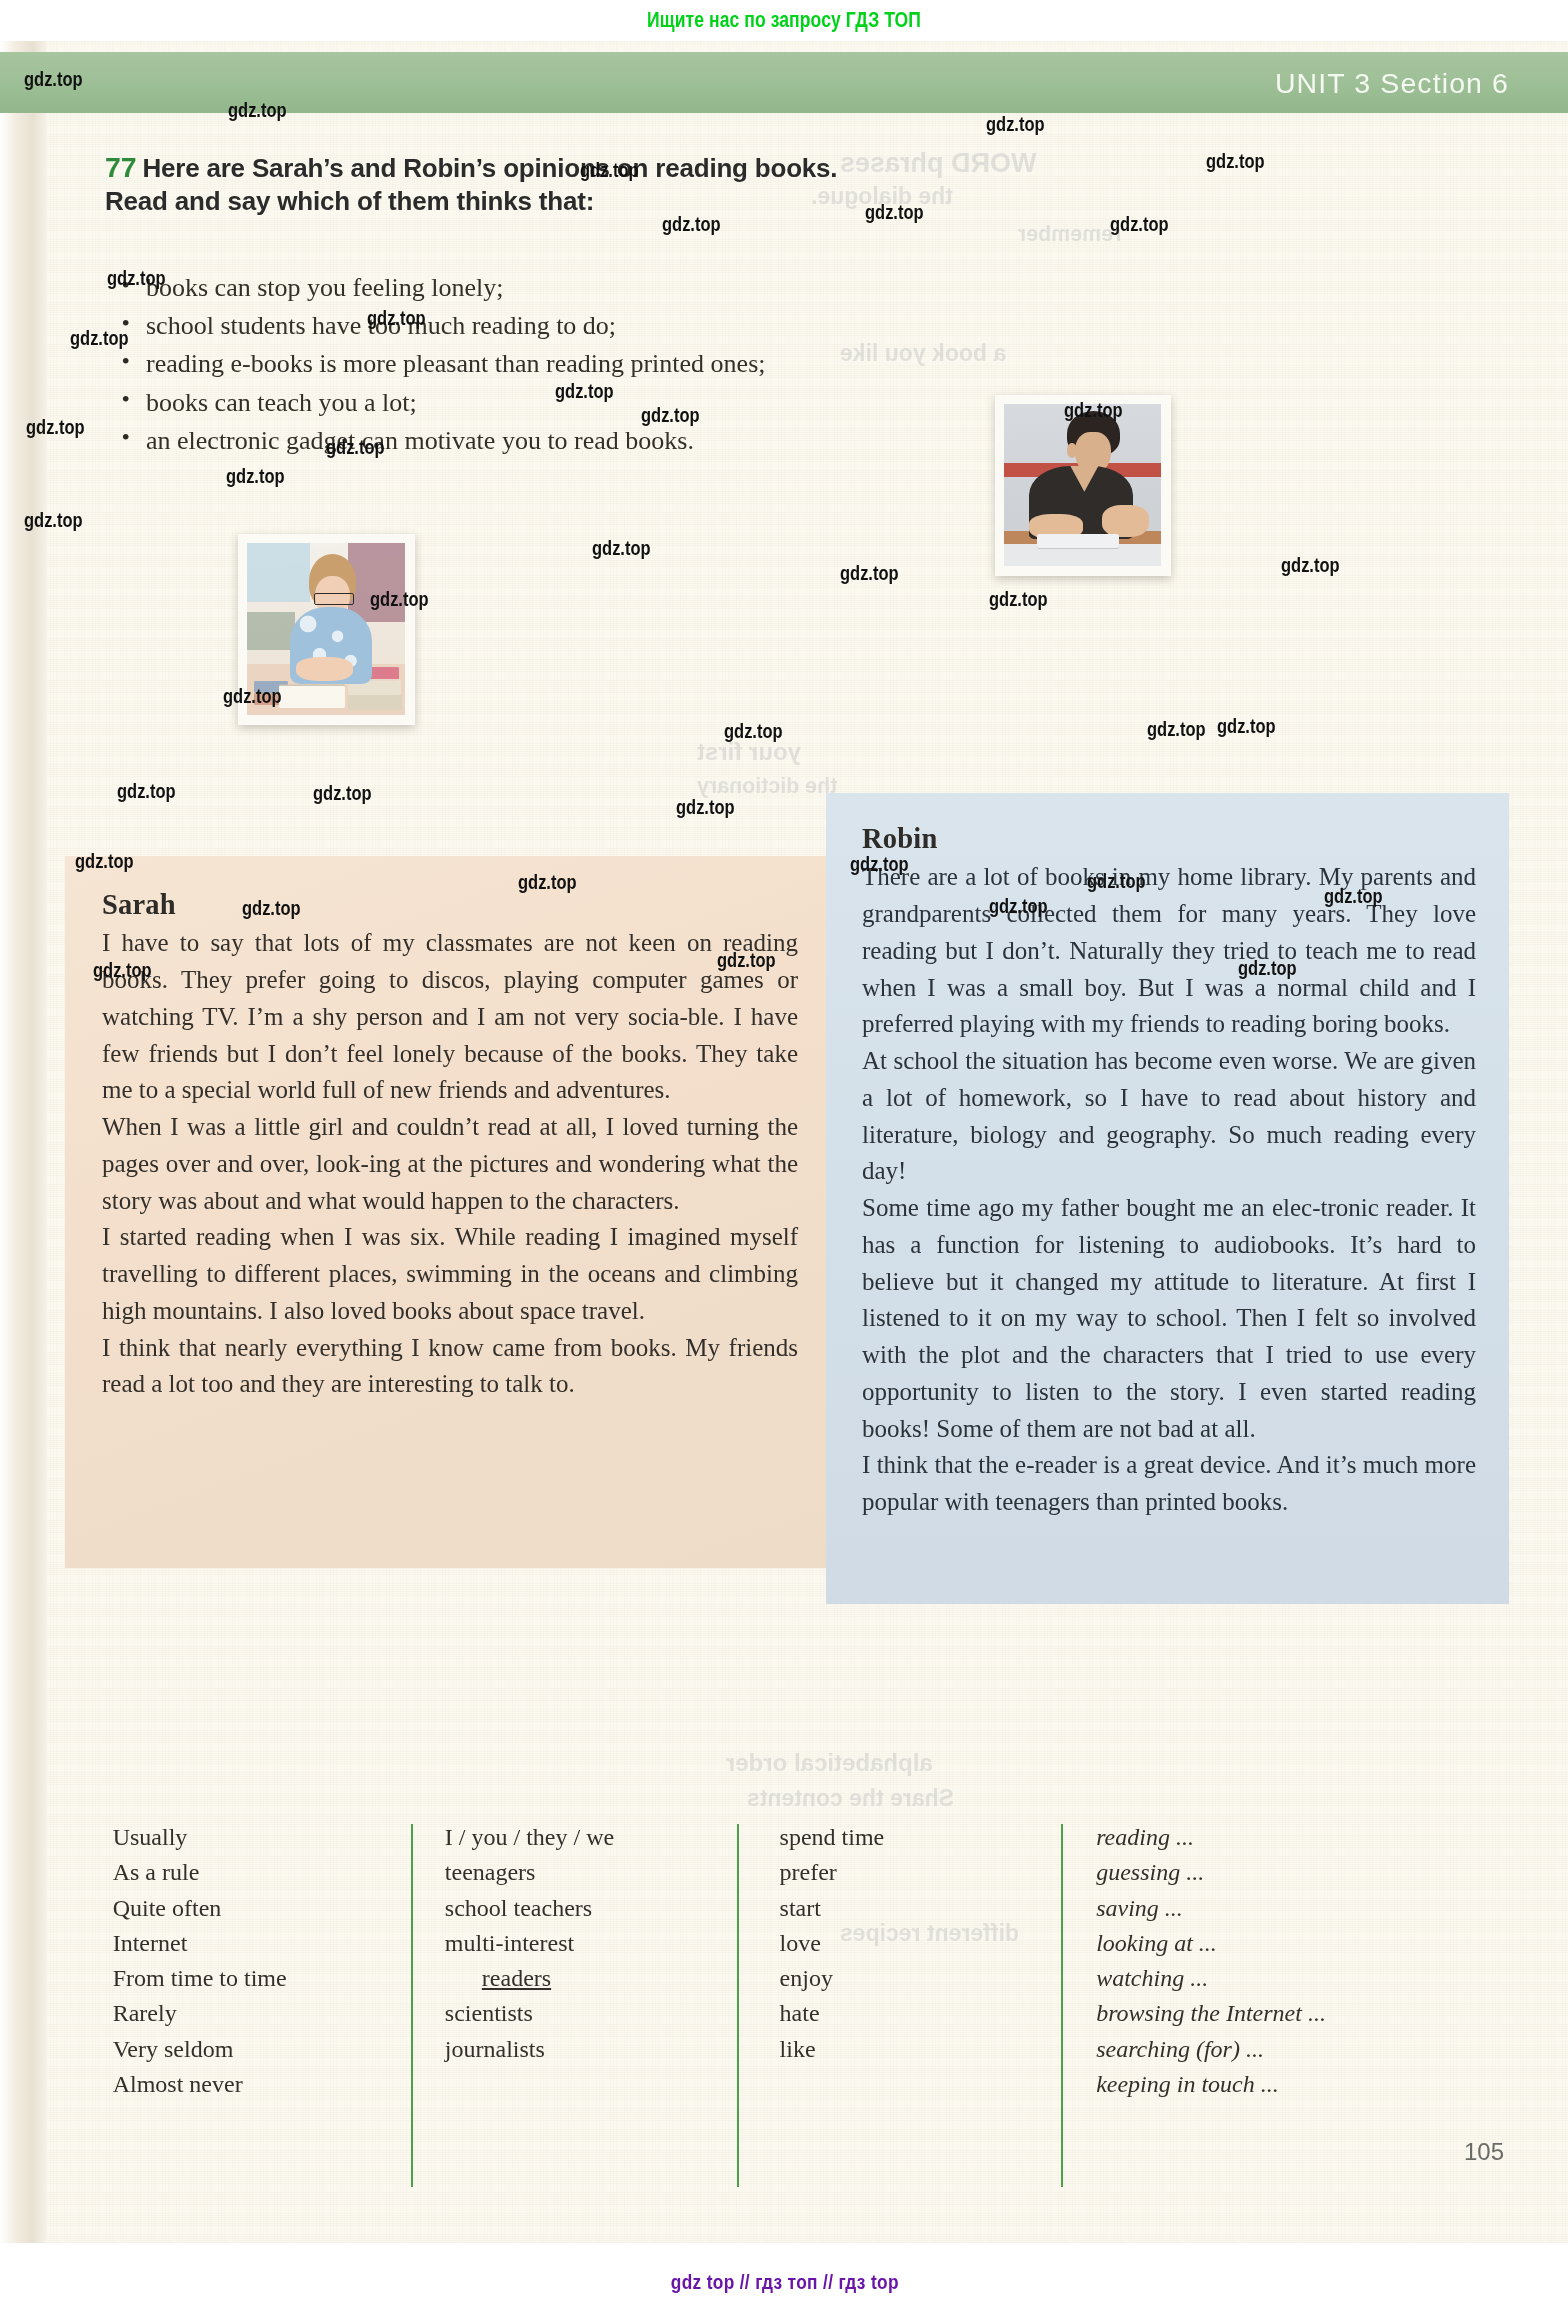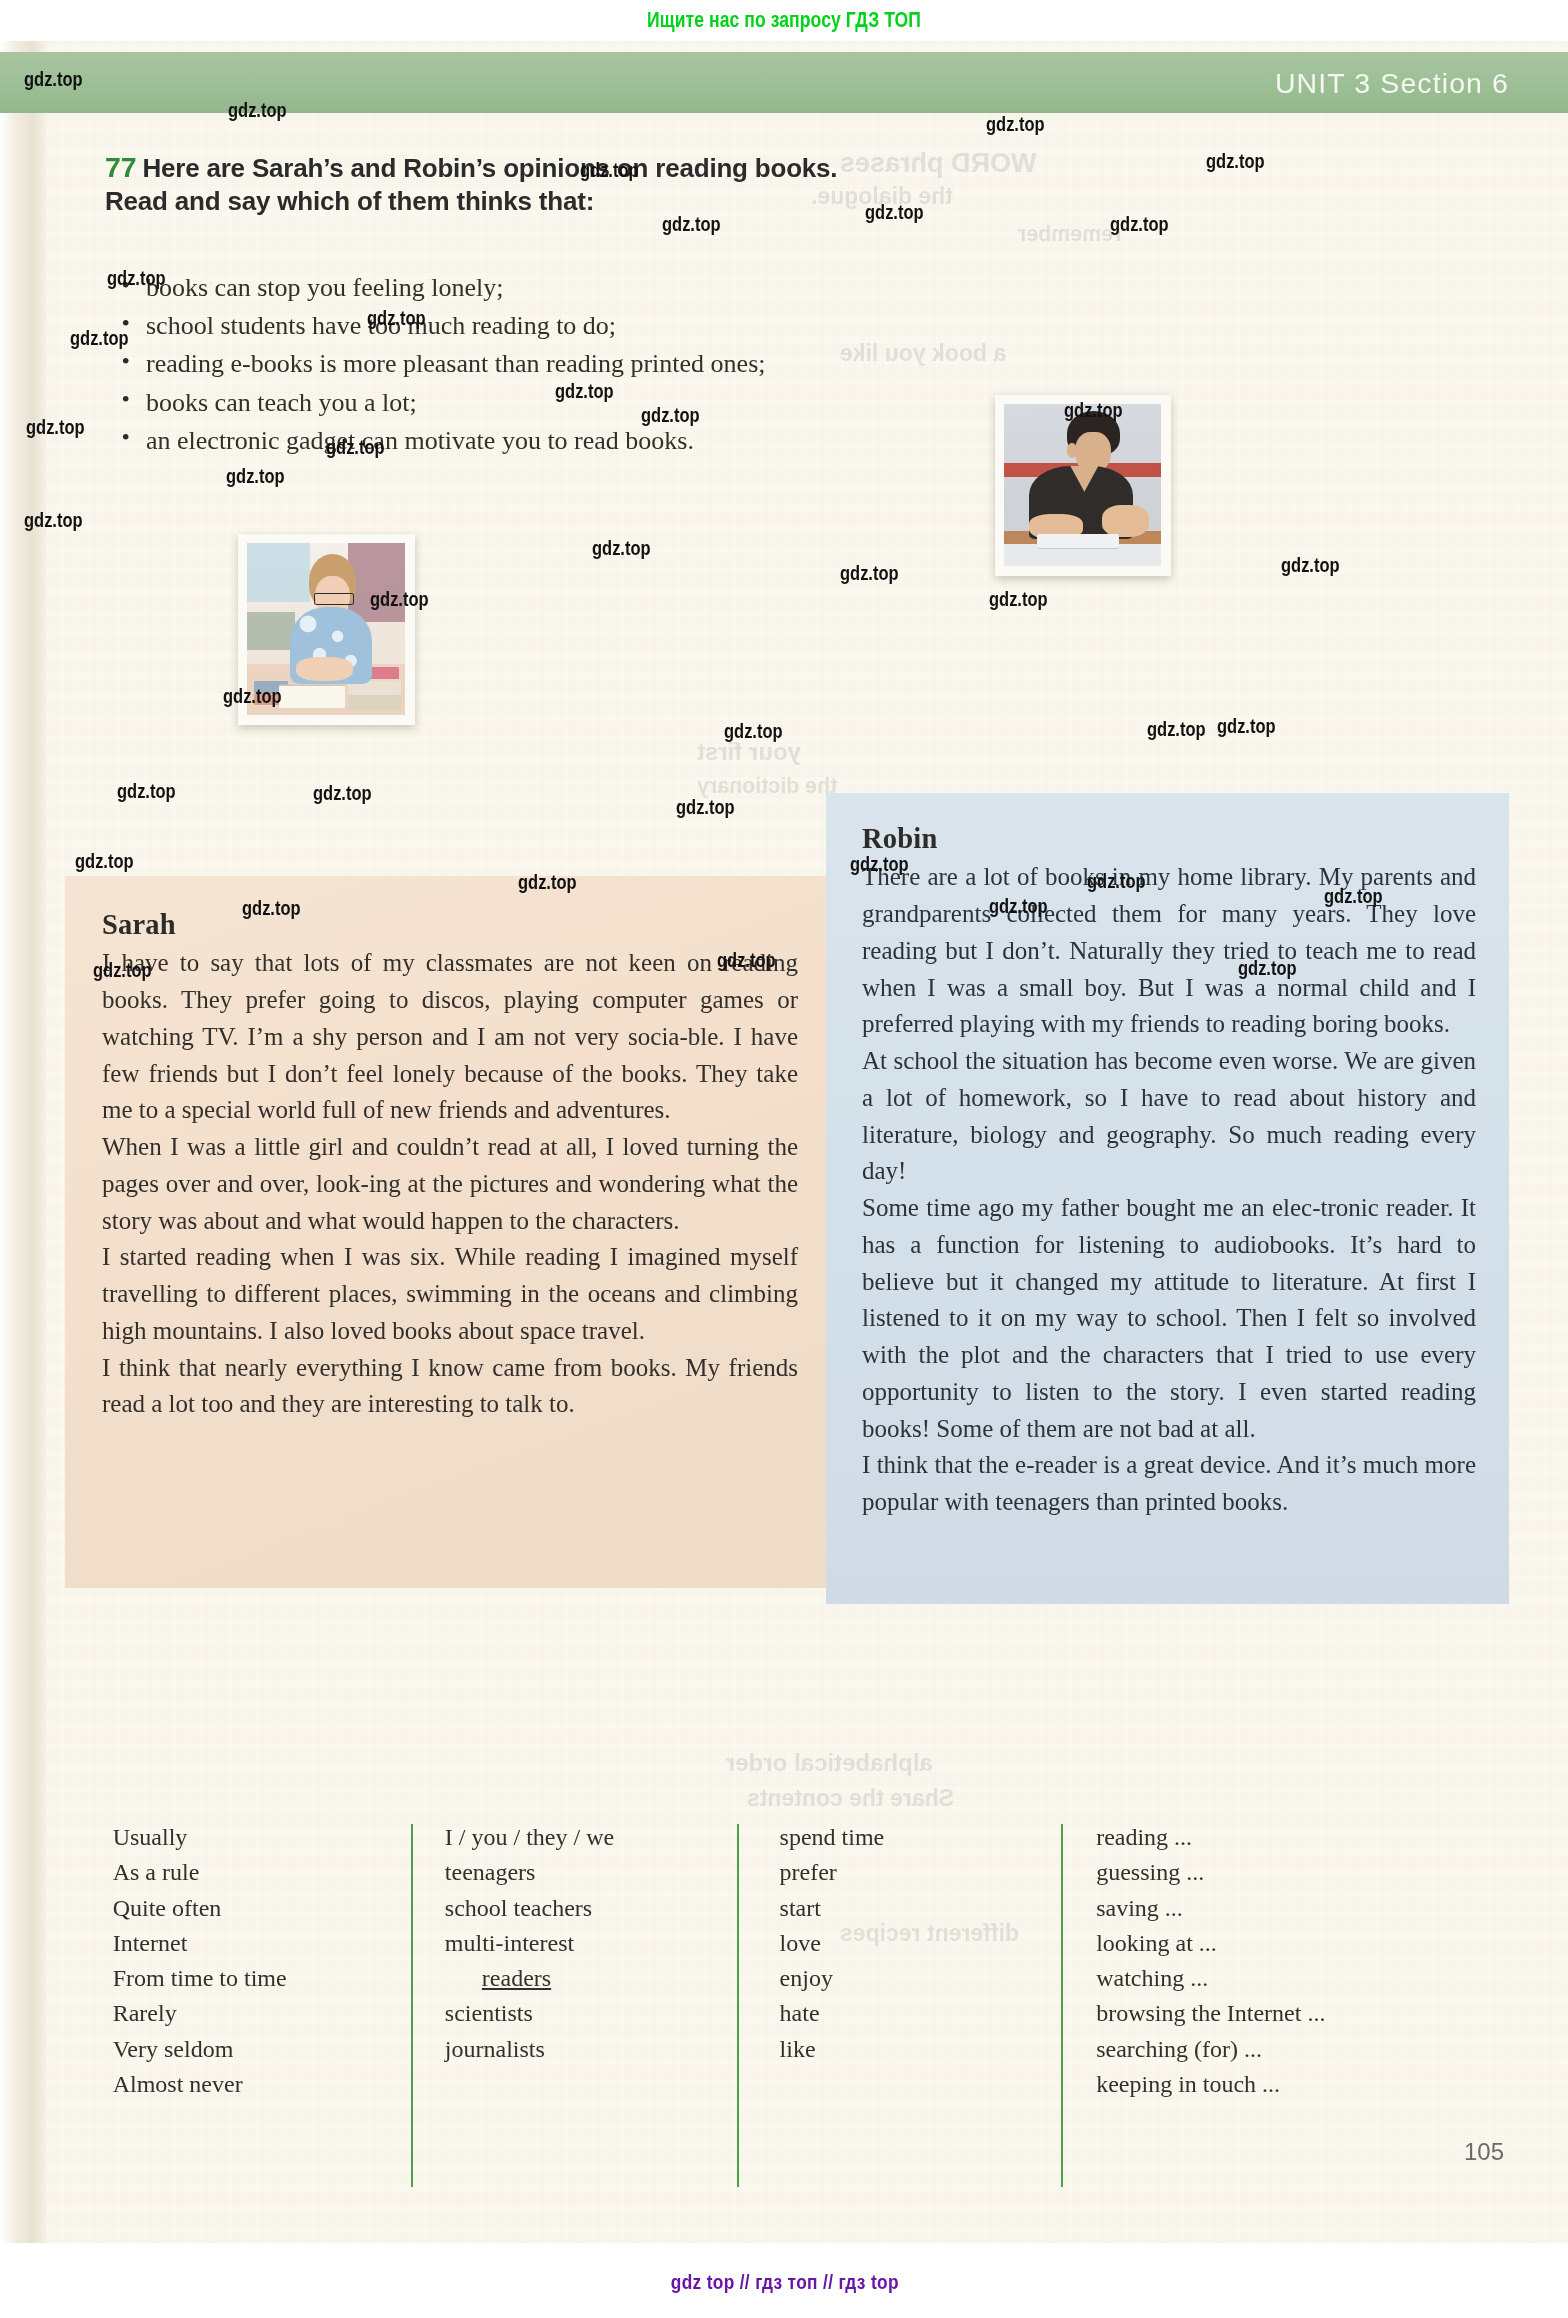--- a/index.html
+++ b/index.html
@@ -210,21 +210,20 @@
   .panel {
     position: absolute;
     z-index: 10;
     box-sizing: border-box;
   }
   #panel-sarah {
     left: 65px; top: 815px;
     width: 767px; height: 712px;
     background: linear-gradient(160deg,#f6e5d4 0%, #f3dfcb 40%, #eedcc8 100%);
     padding: 33px 34px 0 37px;
-    margin-top: 20px;
   }
   #panel-robin {
     left: 826px; top: 715px;
     width: 683px; height: 811px;
     background: linear-gradient(180deg,#d9e4ec 0%, #d4e0e9 50%, #d0dbe5 100%);
     padding: 30px 33px 0 36px;
     margin-top: 37px;
   }
   .panel h3 {
     margin: 0 0 4.3px 0;
@@ -261,21 +260,21 @@
   }
   .col78 {
     position: relative;
     font-size: 24px;
     color: #332f2a;
     line-height: 1.47;
   }
   .col78.c1 { width: 324px; padding-left: 5.7px; }
   .col78.c2 { width: 317px; padding-left: 34px; }
   .col78.c3 { width: 306px; padding-left: 43px; }
-  .col78.c4 { width: 441px; padding-left: 35px; }
+  .col78.c4 { width: 441px; padding-left: 35px; font-style: italic; }
   .col78 .div-line {
     position: absolute;
     left: 0; top: 4.3px;
     width: 2.1px; height: 363px;
     background: #4f9e4a;
   }
   .col78 .item { white-space: nowrap; }
   .col78 .item.ind { padding-left: 37px; text-decoration: underline; }
 
   

